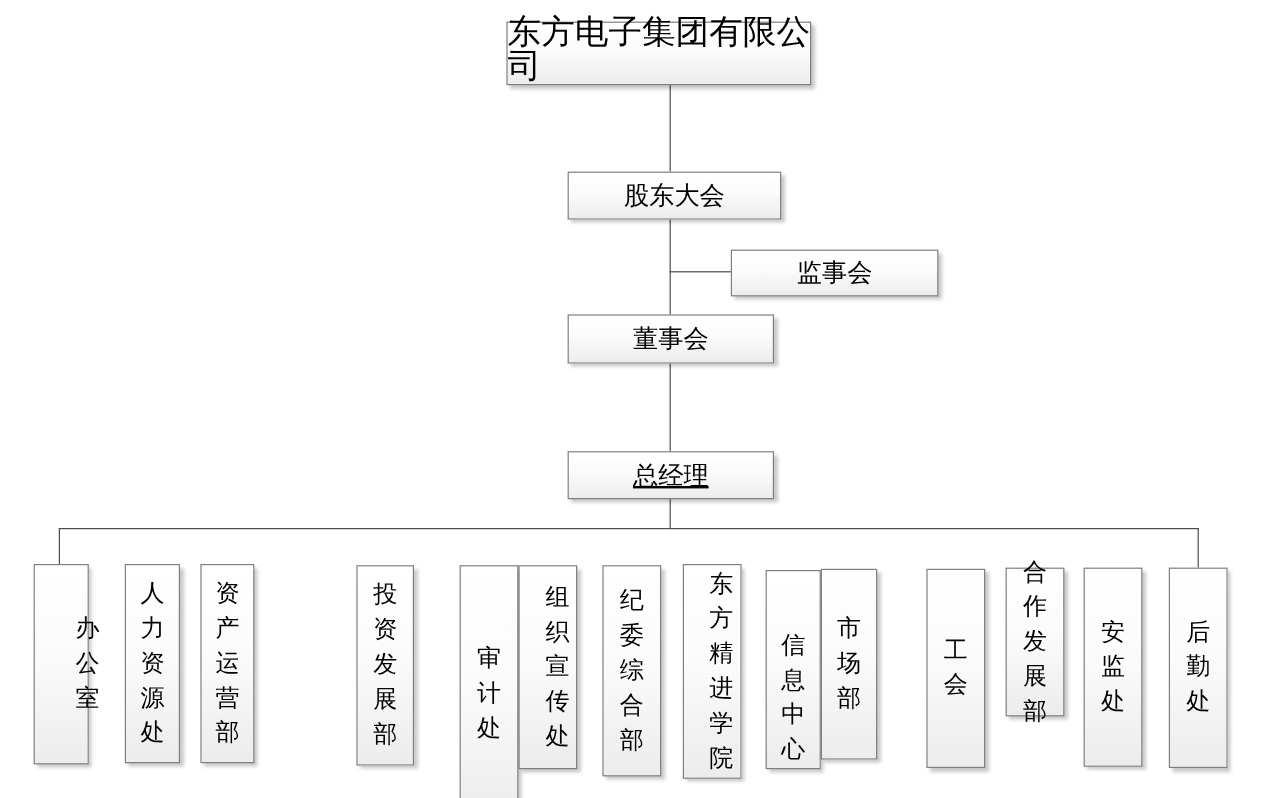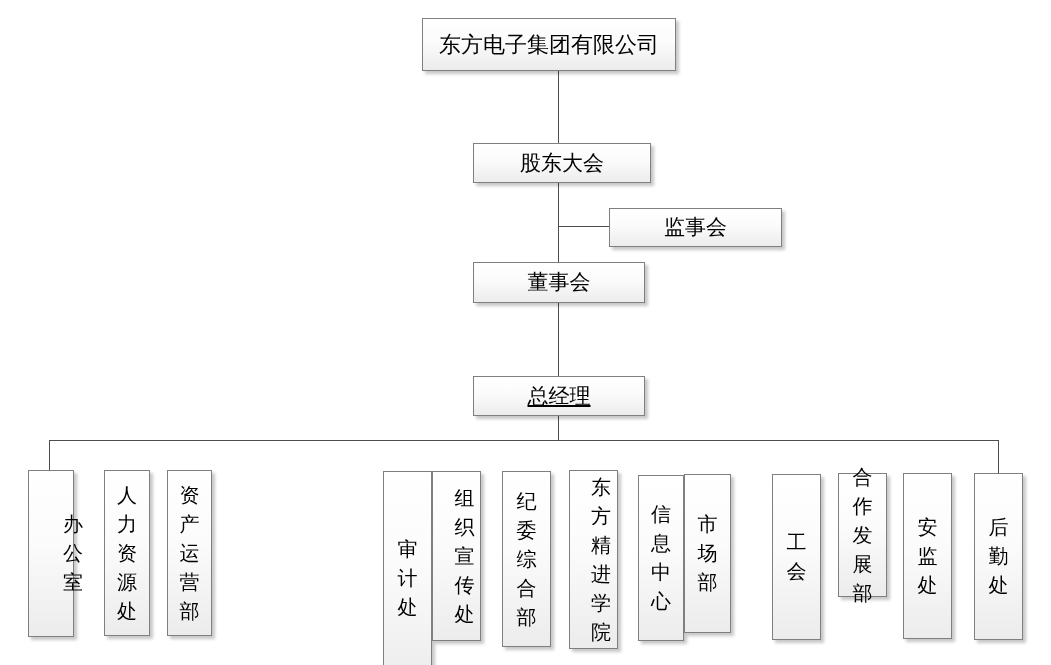--- a/index.html
+++ b/index.html
@@ -21,21 +21,21 @@
     border: 1px solid #7f7f7f;
     background: linear-gradient(to bottom, #ffffff 0%, #fbfbfb 45%, #ececec 100%);
     box-shadow: 3px 3px 3px rgba(0,0,0,0.22);
     display: flex;
     align-items: center;
     justify-content: center;
     font-size: 21px;
     line-height: 1;
     z-index: 2;
   }
-  .box.root { font-size: 22px; }
+  .box.root { font-size: 28px; align-items: flex-end; }
   .dept .label {
     display: block;
     width: 24px;
     text-align: center;
     font-size: 20px;
     line-height: 29px;
     word-break: break-all;
     overflow-wrap: break-word;
   }
 </style>
@@ -75,33 +75,36 @@
 
   <div class="box dept" style="left:28px; top:470px; width:44px; height:167px;padding-left:44px;">
     <span class="label">办公室</span>
   </div>
   <div class="box dept" style="left:104px; top:470px; width:46px; height:166px;">
     <span class="label">人力资源处</span>
   </div>
   <div class="box dept" style="left:167px; top:470px; width:45px; height:166px;">
     <span class="label">资产运营部</span>
   </div>
+  <div class="box dept" style="left:297px; top:471px; width:48px; height:167px;">
+    <span class="label">投资发展部</span>
+  </div>
   <div class="box dept" style="left:383px; top:471px; width:49px; height:215px;">
     <span class="label">审计处</span>
   </div>
   <div class="box dept" style="left:432px; top:471px; width:49px; height:170px;padding-left:16px;">
     <span class="label">组织宣传处</span>
   </div>
   <div class="box dept" style="left:502px; top:471px; width:49px; height:176px;">
     <span class="label">纪委综合部</span>
   </div>
   <div class="box dept" style="left:569px; top:470px; width:49px; height:179px;padding-left:15px;">
     <span class="label">东方精进学院</span>
   </div>
-  <div class="box dept" style="left:638px; top:475px; width:46px; height:166px;">
+  <div class="box dept" style="left:638px; top:475px; width:46px; height:166px;align-items:flex-end;">
     <span class="label">信息中心</span>
   </div>
   <div class="box dept" style="left:684px; top:474px; width:47px; height:159px;">
     <span class="label">市场部</span>
   </div>
   <div class="box dept" style="left:772px; top:474px; width:49px; height:166px;">
     <span class="label">工会</span>
   </div>
   <div class="box dept" style="left:838px; top:473px; width:49px; height:124px;">
     <span class="label">合作发展部</span>

